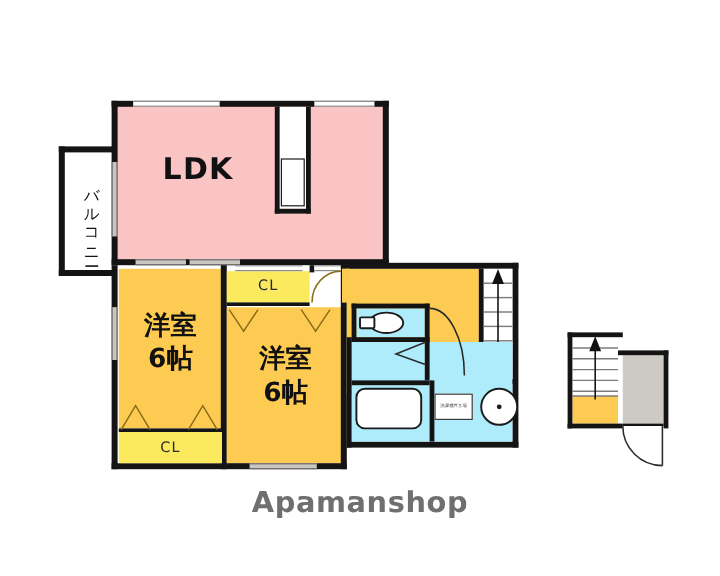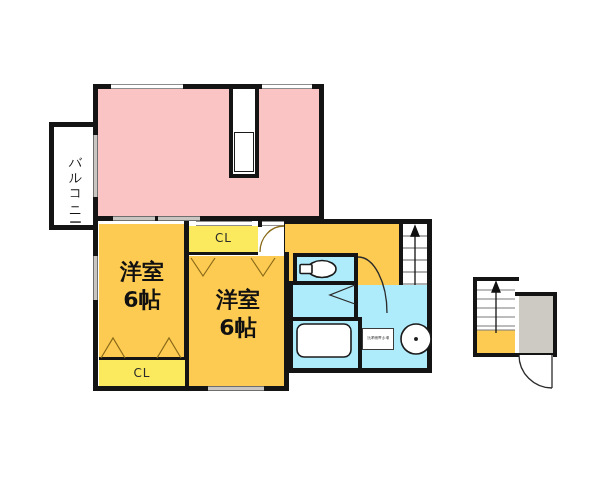--- a/index.html
+++ b/index.html
@@ -131,20 +131,21 @@
 
   <div class="abs sash-h" style="left:113px; top:216px; width:42px; height:5px;"></div>
   <div class="abs sash-h" style="left:158px; top:216px; width:42px; height:5px;"></div>
 
   <div class="abs fill-white" style="left:233px; top:89px; width:22px; height:85px;"></div>
   <div class="abs wall" style="left:229px; top:89px; width:4px; height:89px;"></div>
   <div class="abs wall" style="left:255px; top:89px; width:4px; height:89px;"></div>
   <div class="abs wall" style="left:229px; top:174px; width:30px; height:4px;"></div>
   <div class="abs" style="left:234px; top:132px; width:20px; height:40px; background:#ffffff; border:1.4px solid #1b1b1b;"></div>
 
+  <div class="abs label label-ldk" style="left:110px; top:128px; width:110px;">LDK</div>
 
   <div class="abs fill-room" style="left:99px; top:224px; width:86px; height:133px;"></div>
 
   <div class="abs wall" style="left:93px; top:221px; width:5px; height:170px;"></div>
   <div class="abs wall" style="left:184px; top:221px; width:5px; height:170px;"></div>
   <div class="abs wall" style="left:93px; top:386px; width:96px; height:5px;"></div>
 
   <div class="abs sash-v" style="left:93px; top:256px; width:5px; height:44px;"></div>
 
   <div class="abs label label-room" style="left:99px; top:260px; width:86px;">洋室</div>
@@ -264,14 +265,15 @@
 
   <div class="abs fill-gray" style="left:519px; top:296px; width:34px; height:57px;"></div>
   <div class="abs wall" style="left:515px; top:292px; width:42px; height:4px;"></div>
   <div class="abs wall" style="left:553px; top:292px; width:4px; height:65px;"></div>
   <div class="abs thin-line" style="left:519px; top:353px; width:34px; height:2px;"></div>
   <svg class="abs" style="left:519px; top:355px; width:34px; height:34px;">
     <path class="arc-dark" d="M 0 0 A 33 33 0 0 0 33 33"></path>
     <line class="arc-dark" x1="33" y1="0" x2="33" y2="33"></line>
   </svg>
 
+  <div class="abs watermark" style="left:0px; top:405px; width:600px;">Apamanshop</div>
 
 </div>
 
 </body></html>

